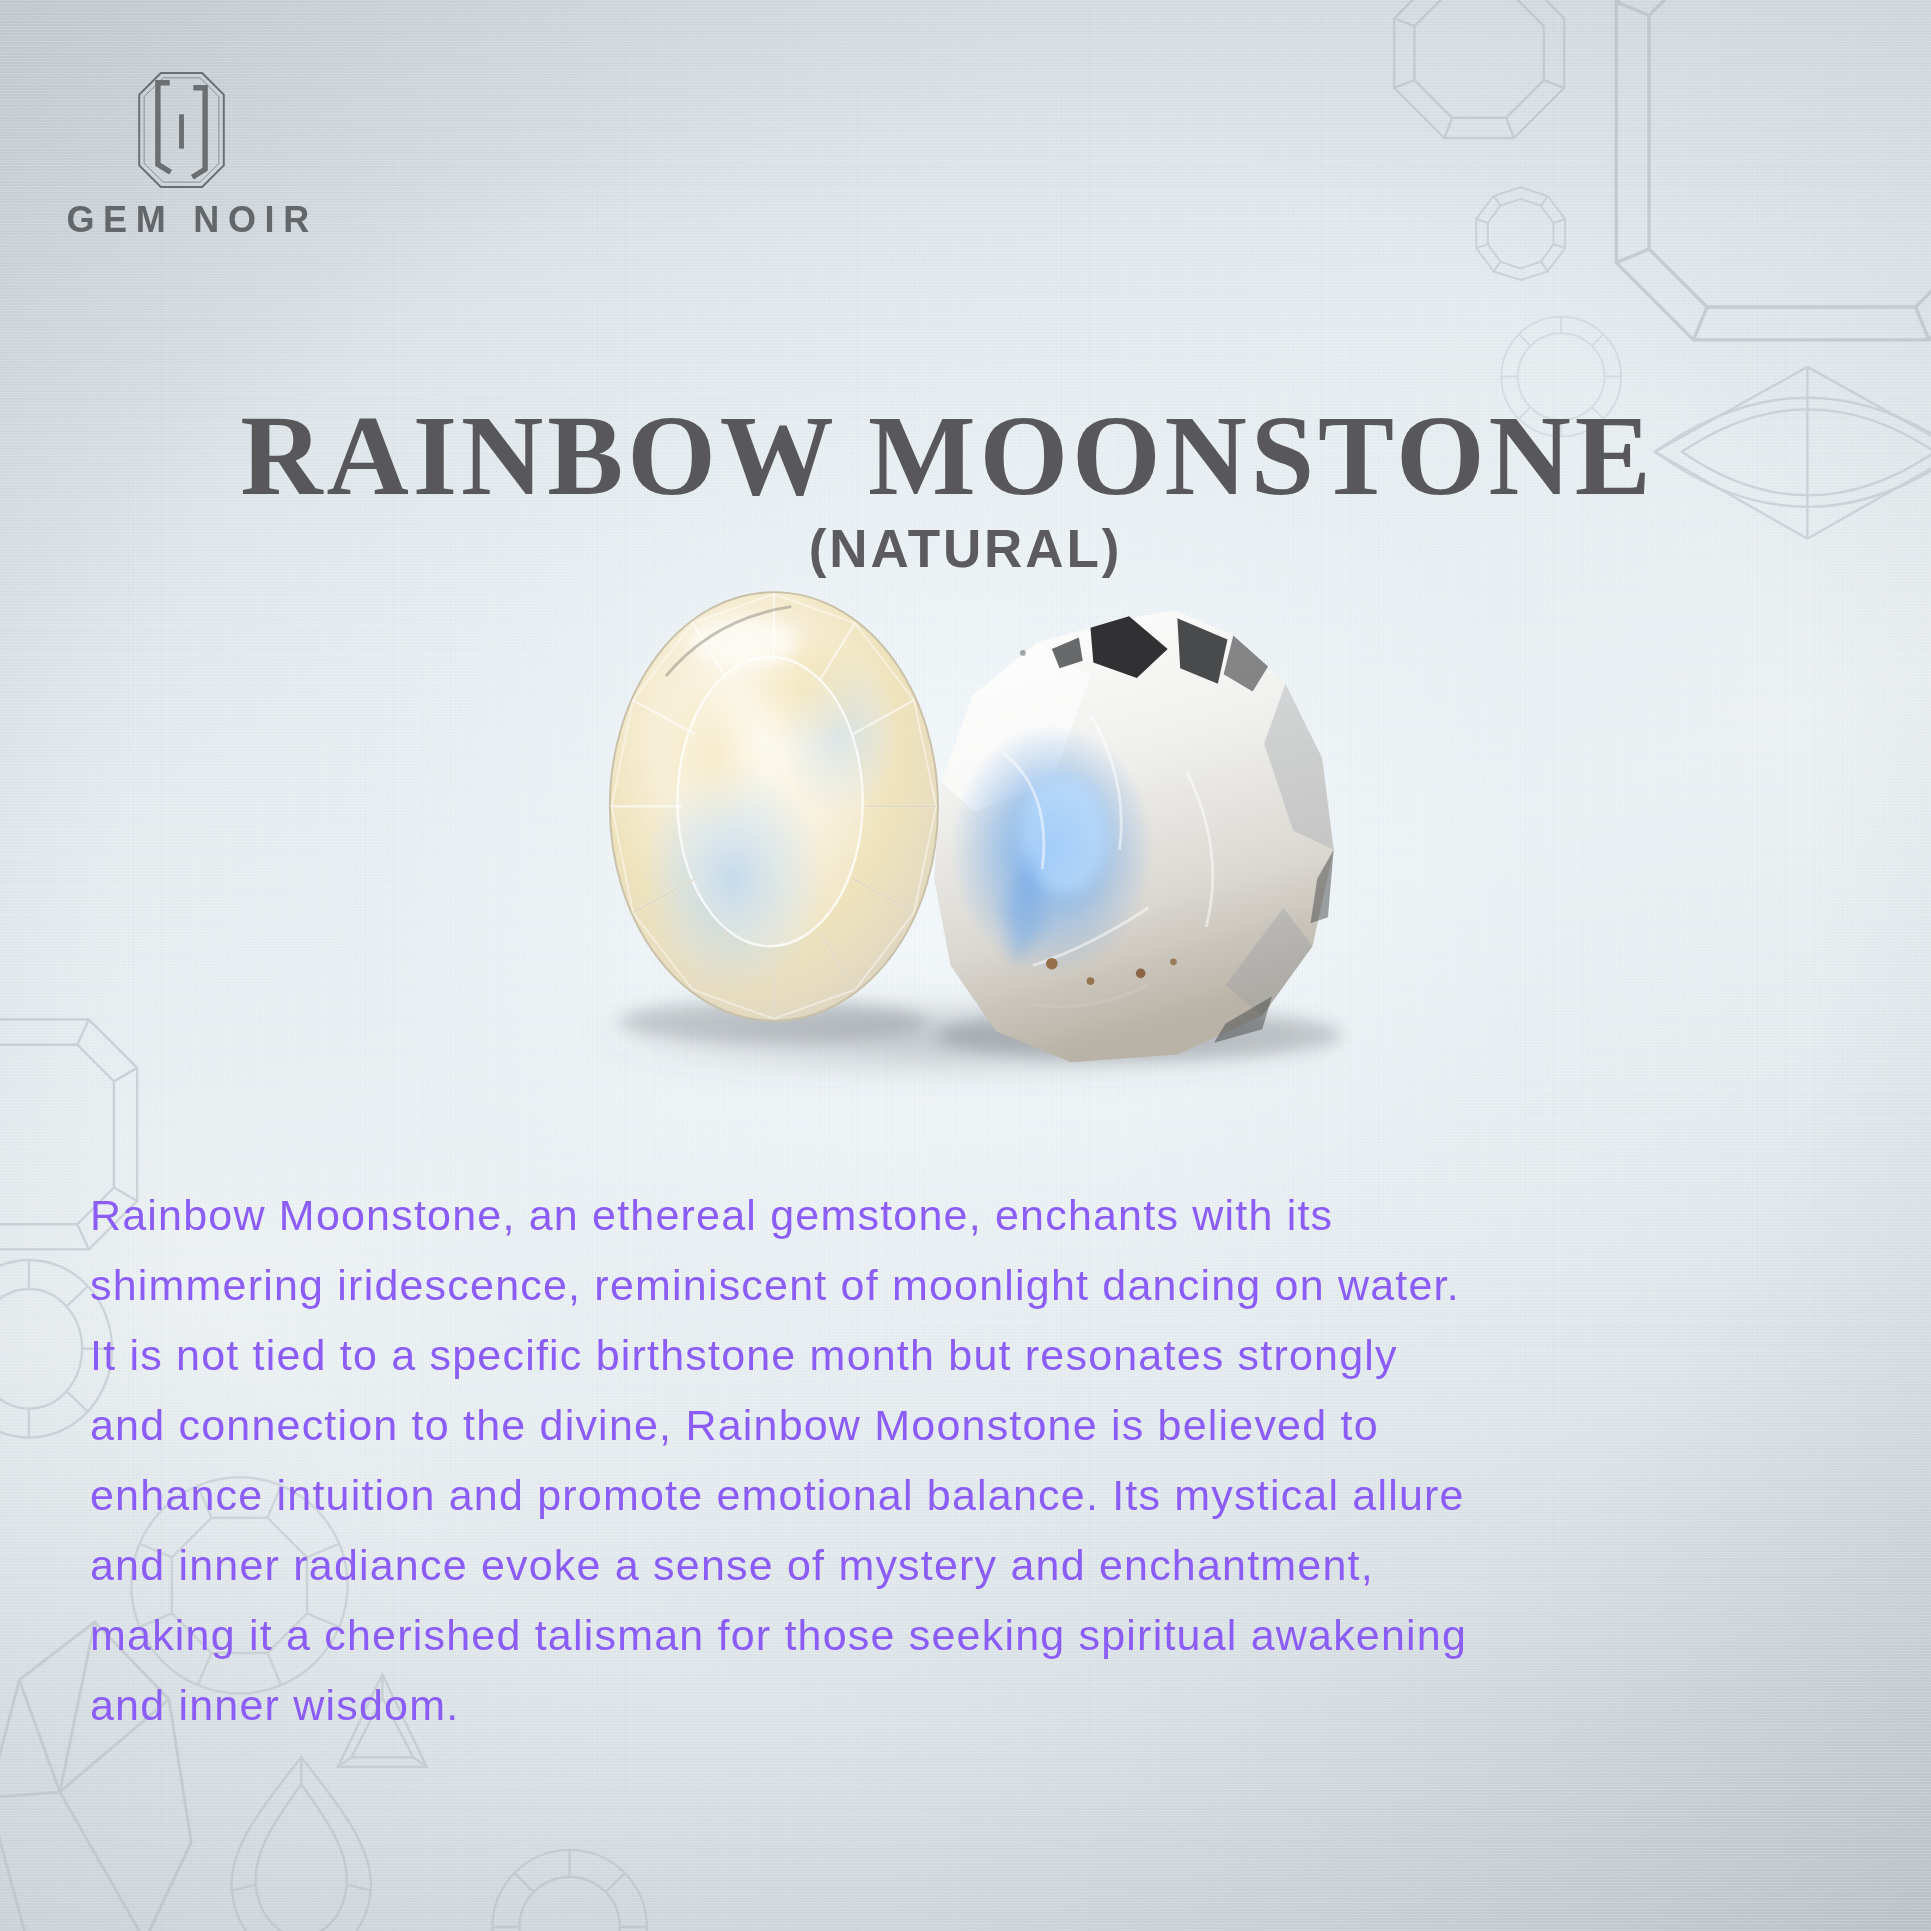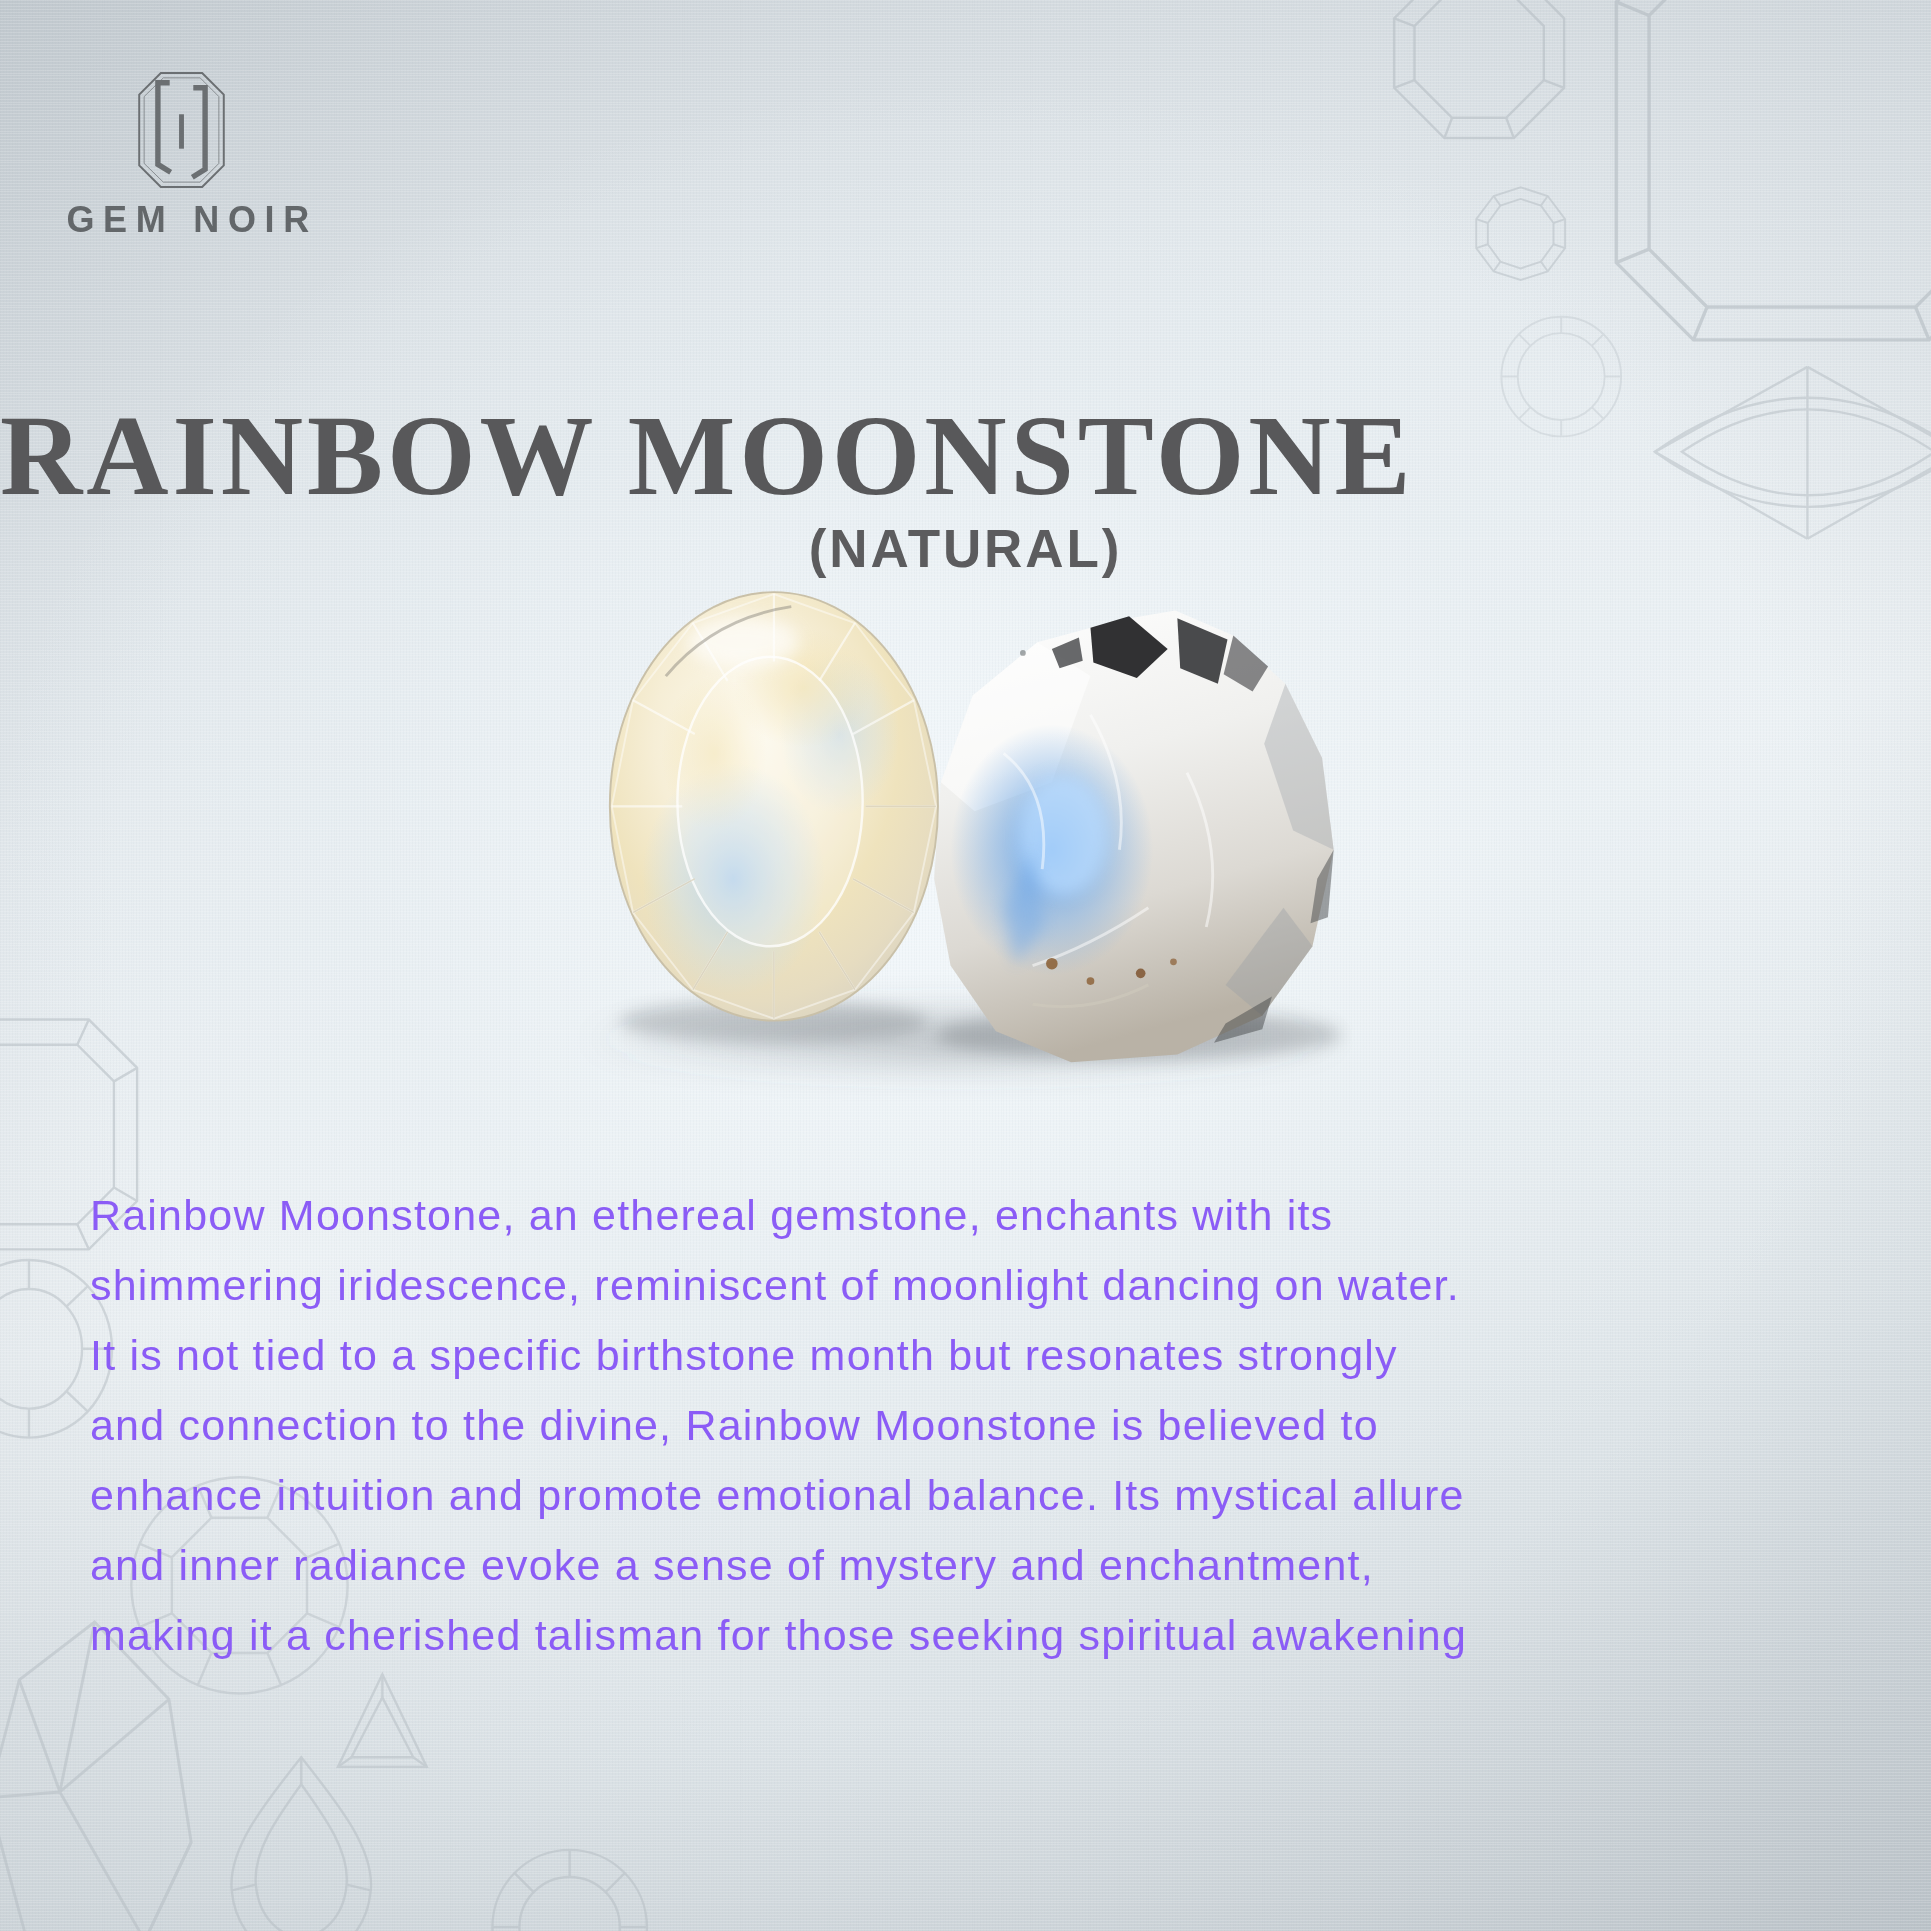--- a/index.html
+++ b/index.html
@@ -15,21 +15,21 @@
   }
   svg{display:block;}
   .deco{position:absolute;left:0;top:0;}
   .deco *{fill:none;stroke:#b4bcc2;}
   .logo{position:absolute;left:137px;top:71px;}
   .brand-name{
     position:absolute;left:48px;top:199px;width:270px;text-align:right;
     font-size:36px;font-weight:bold;letter-spacing:8.7px;color:#63676a;
   }
   .title{
-    position:absolute;left:0;top:390px;width:1895px;text-align:left;margin:0;
+    position:absolute;left:0;top:390px;width:1895px;text-align:center;margin:0;
     font-family:"Liberation Serif","DejaVu Serif",serif;
     font-size:114px;font-weight:600;letter-spacing:3.9px;color:#58585a;
   }
   .subtitle{
     position:absolute;left:0;top:518px;width:1931px;text-align:center;
     font-family:Liberation Sans, sans-serif;
     font-size:53px;font-weight:600;letter-spacing:2.9px;color:#5c5c5e;
   }
   .photo{position:absolute;left:550px;top:560px;}
   .description{
@@ -230,14 +230,15 @@
 </svg>
 
 <div class="description">
   <div class="line">Rainbow Moonstone, an ethereal gemstone, enchants with its</div>
   <div class="line">shimmering iridescence, reminiscent of moonlight dancing on water.</div>
   <div class="line">It is not tied to a specific birthstone month but resonates strongly</div>
   <div class="line">and connection to the divine, Rainbow Moonstone is believed to</div>
   <div class="line">enhance intuition and promote emotional balance. Its mystical allure</div>
   <div class="line">and inner radiance evoke a sense of mystery and enchantment,</div>
   <div class="line">making it a cherished talisman for those seeking spiritual awakening</div>
+  <div class="line">and inner wisdom.</div>
 </div>
 
 
 </body></html>

